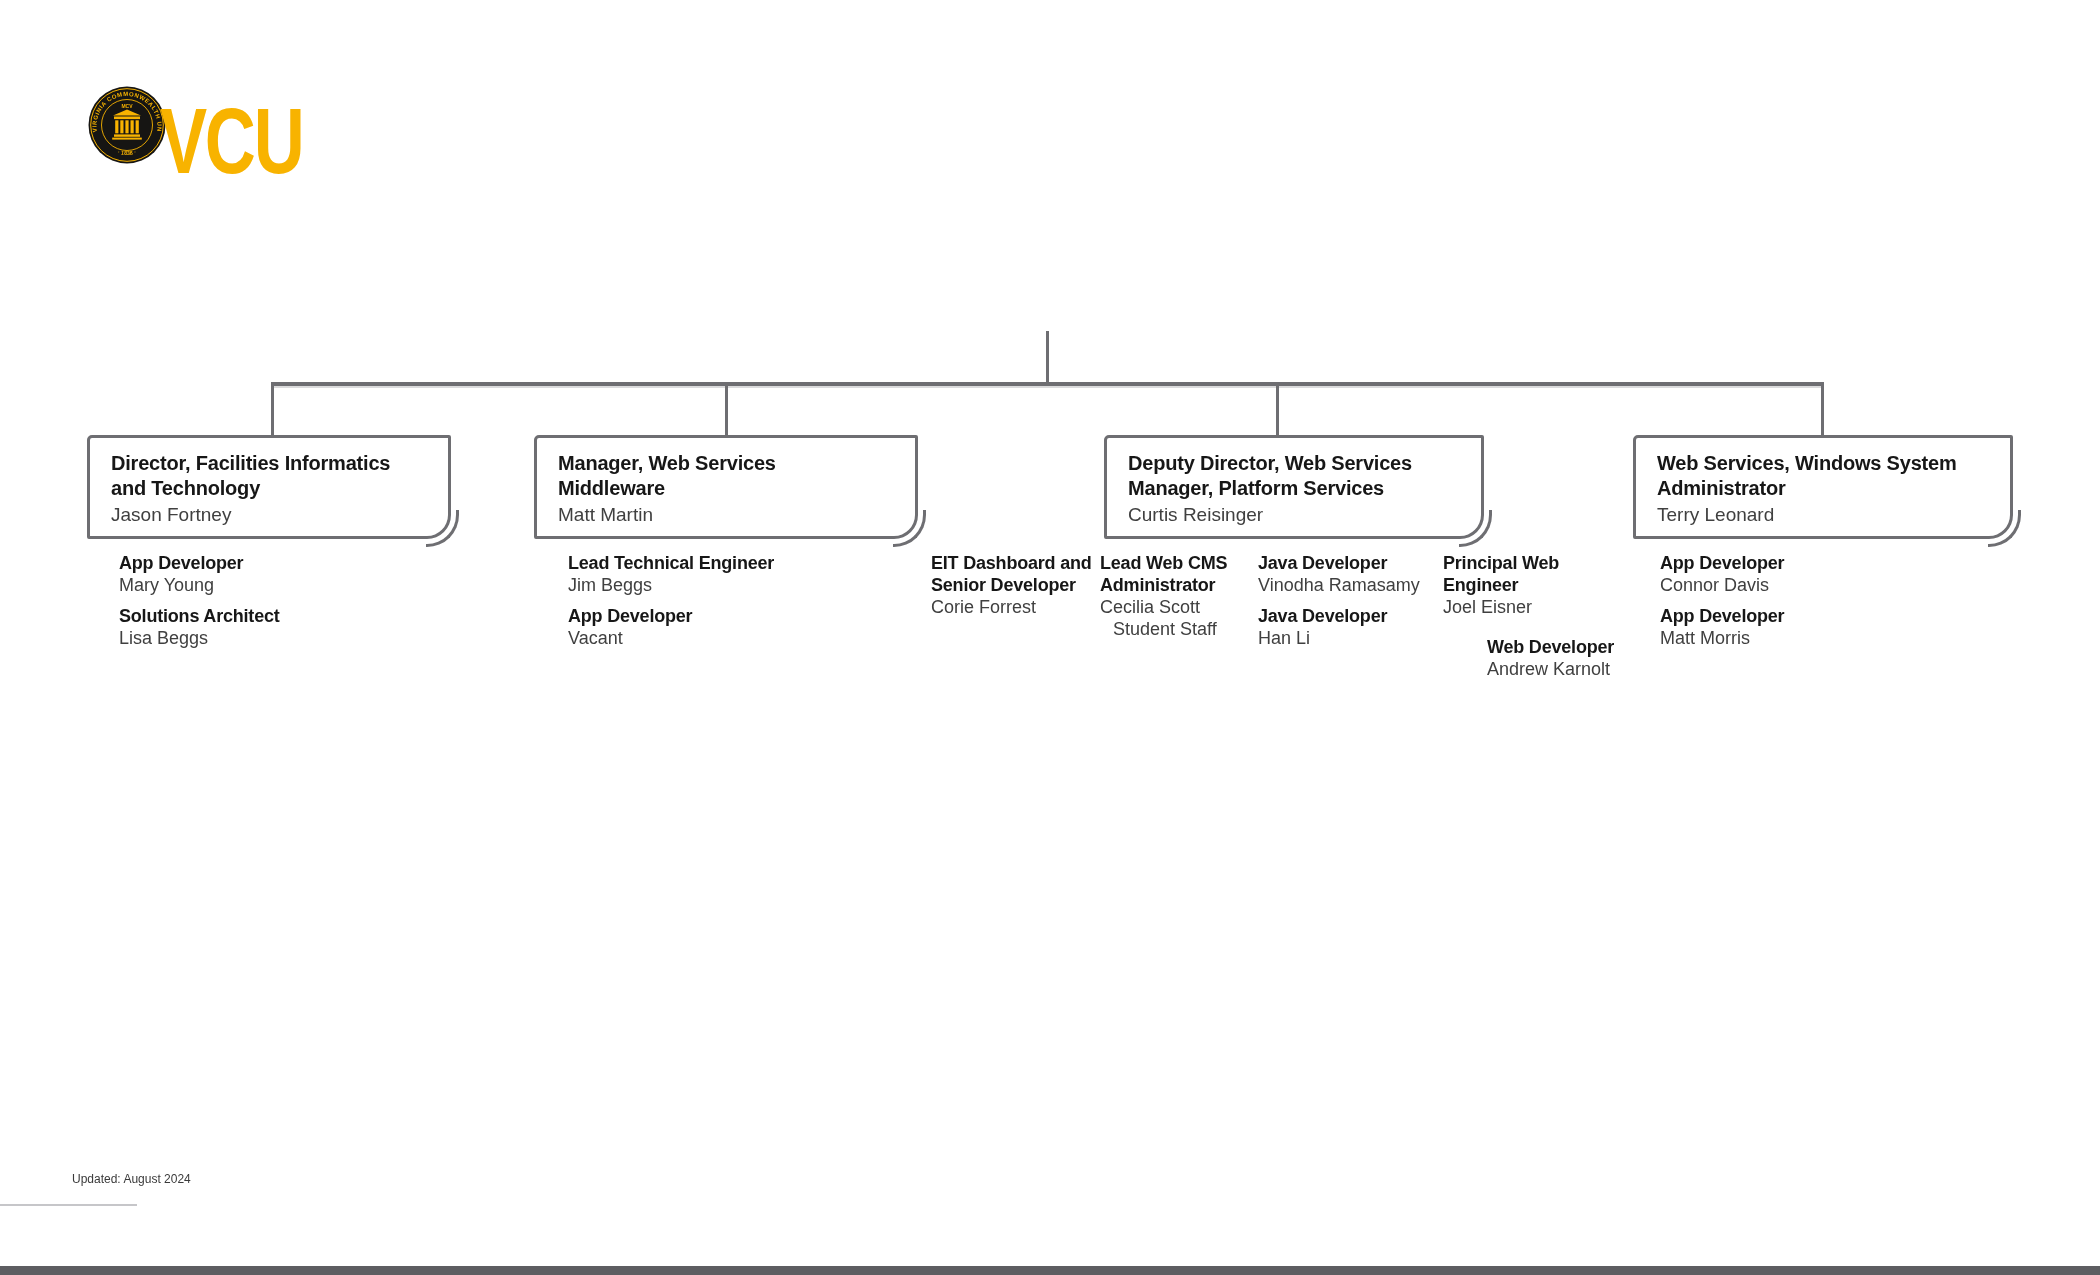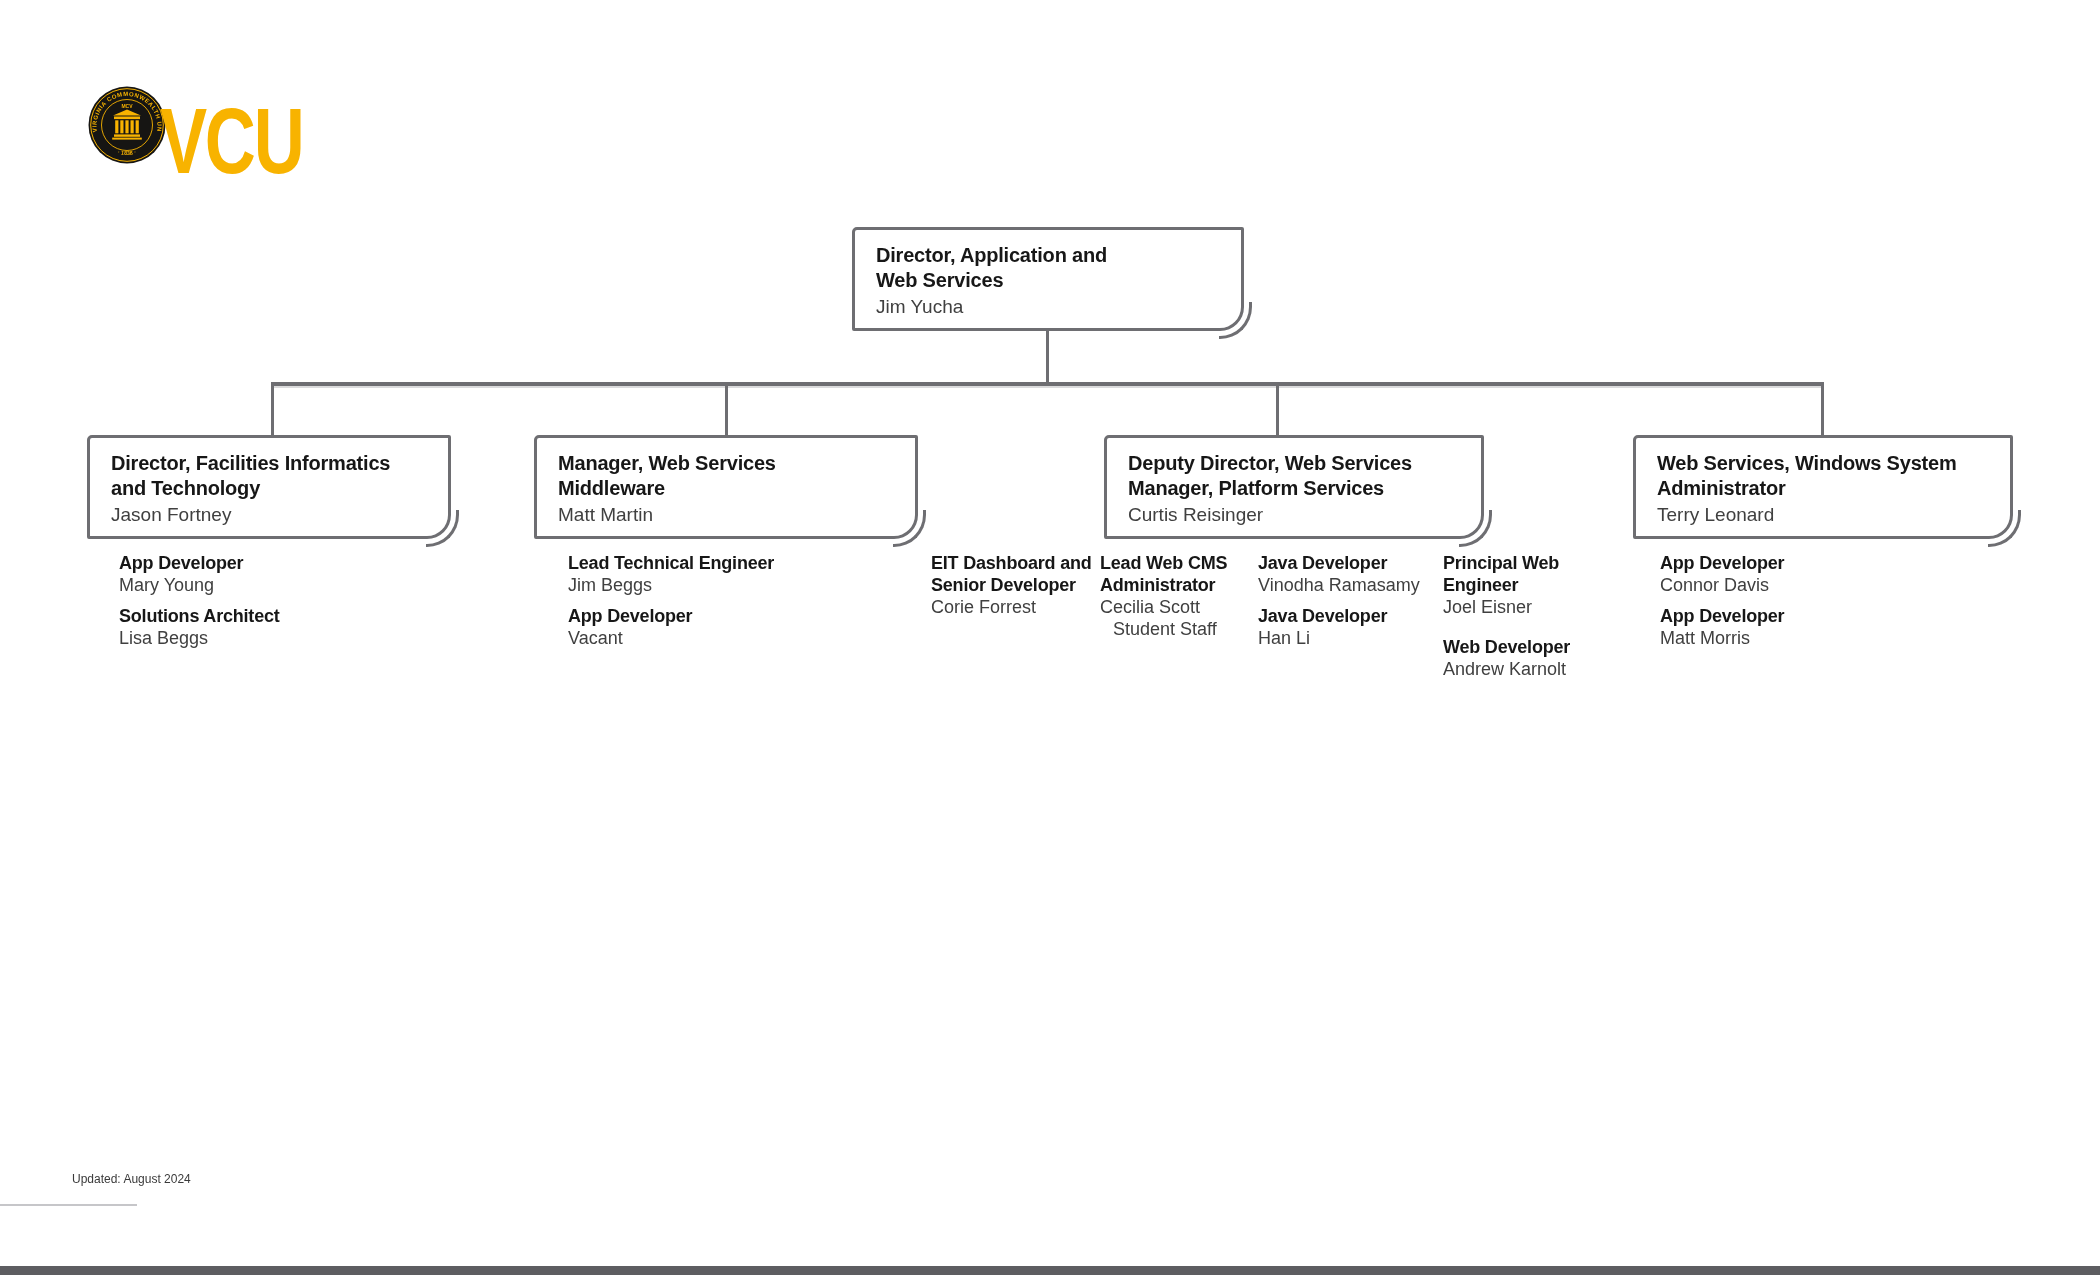--- a/index.html
+++ b/index.html
@@ -44,21 +44,21 @@
   }
   .obox .t{font-size:20px;font-weight:700;color:var(--ink);line-height:25px;letter-spacing:-0.2px;}
   .obox .n{font-size:19px;color:var(--name);line-height:25px;margin-top:1px;}
 
   
   .scol{position:absolute;top:552px;}
   .entry{margin-bottom:9px;}
   .entry .r{font-size:18px;font-weight:700;color:var(--ink);line-height:22px;letter-spacing:-0.2px;}
   .entry .n{font-size:18px;color:var(--name);line-height:22px;}
   .entry .n.indent{padding-left:13px;}
-  .entry.gap-extra{margin-top:18px;}
+  .entry.gap-extra{margin-top:18px;margin-left:44px;}
 
   
   .updated{position:absolute;left:72px;top:1172px;font-size:12px;color:#3a3a3a;}
   .footer-line{position:absolute;left:0;top:1204px;width:137px;height:2px;background:#c6c6c9;}
   .bottom-bar{position:absolute;left:0;top:1266px;width:2100px;height:9px;background:#5d5d61;}
 </style>
 </head>
 <body>
 
 <div class="page">
@@ -94,25 +94,20 @@
 
   <div class="wordmark">VCU</div>
 
   <div class="conn" style="left:1046px;top:331px;width:3px;height:53px;"></div>
   <div class="conn conn-h" style="left:271px;top:382px;width:1553px;height:4px;"></div>
   <div class="conn" style="left:271px;top:384px;width:3px;height:54px;"></div>
   <div class="conn" style="left:725px;top:384px;width:3px;height:54px;"></div>
   <div class="conn" style="left:1276px;top:384px;width:3px;height:54px;"></div>
   <div class="conn" style="left:1821px;top:384px;width:3px;height:54px;"></div>
 
-  <div class="obox" style="left:852px;top:227px;width:392px;">
-    <div class="t">Director, Application and</div>
-    <div class="t">Web Services</div>
-    <div class="n">Jim Yucha</div>
-  </div>
 
   <div class="obox" style="left:87px;top:435px;width:364px;">
     <div class="t">Director, Facilities Informatics</div>
     <div class="t">and Technology</div>
     <div class="n">Jason Fortney</div>
   </div>
 
   <div class="obox" style="left:534px;top:435px;width:384px;">
     <div class="t">Manager, Web Services</div>
     <div class="t">Middleware</div>

